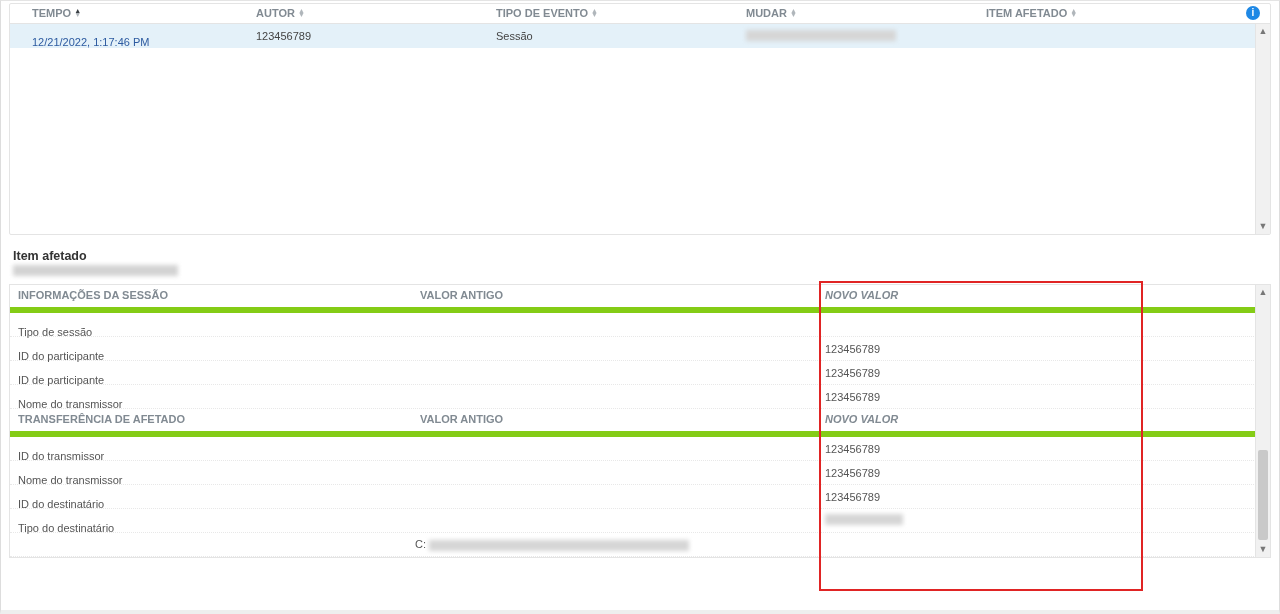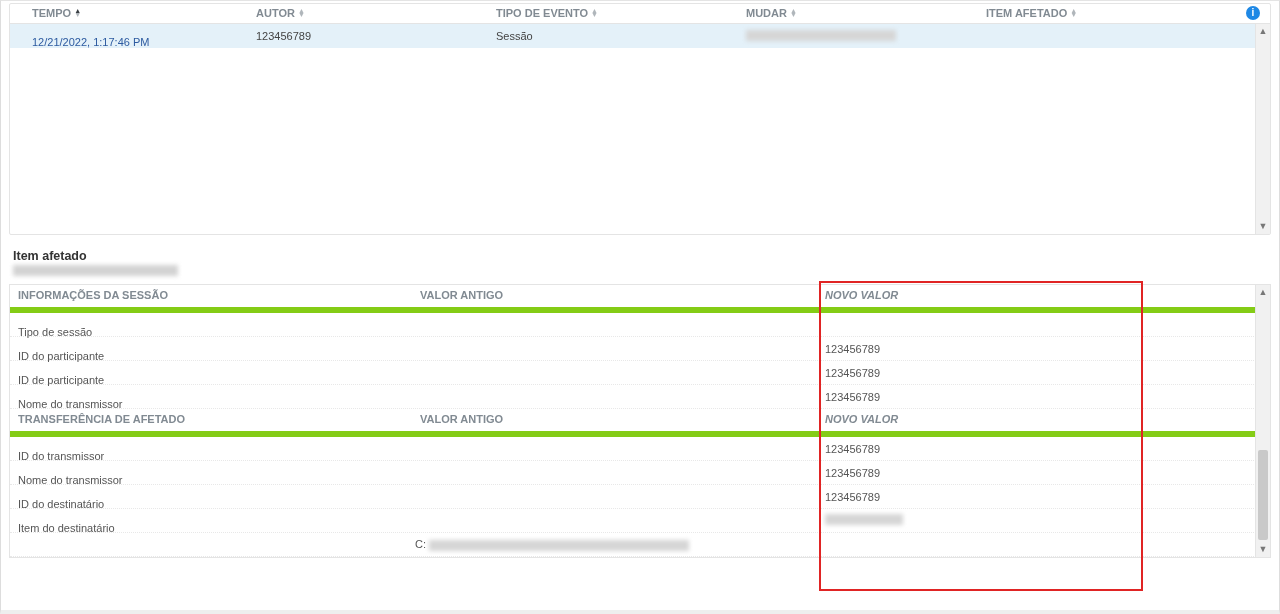--- a/index.html
+++ b/index.html
@@ -159,21 +159,21 @@
           <div class="c1">Nome do transmissor</div>
           <div class="c2"></div>
           <div class="c3"><span>123456789</span></div>
         </div>
         <div class="drow">
           <div class="c1">ID do destinatário</div>
           <div class="c2"></div>
           <div class="c3"><span>123456789</span></div>
         </div>
         <div class="drow">
-          <div class="c1">Item do destinatário</div>
+          <div class="c1">Tipo do destinatário</div>
           <div class="c2"></div>
           <div class="c3"><span class="blurcell" style="width:78px"></span></div>
         </div>
         <div class="drow">
           <div class="c2"></div>
           <div class="c3"><span>C:</span> <span class="blurcell" style="width:260px;vertical-align:middle"></span></div>
         </div>
         <div class="vscroll2">
         <div class="arrow">▲</div>
         <div class="thumb"></div>

